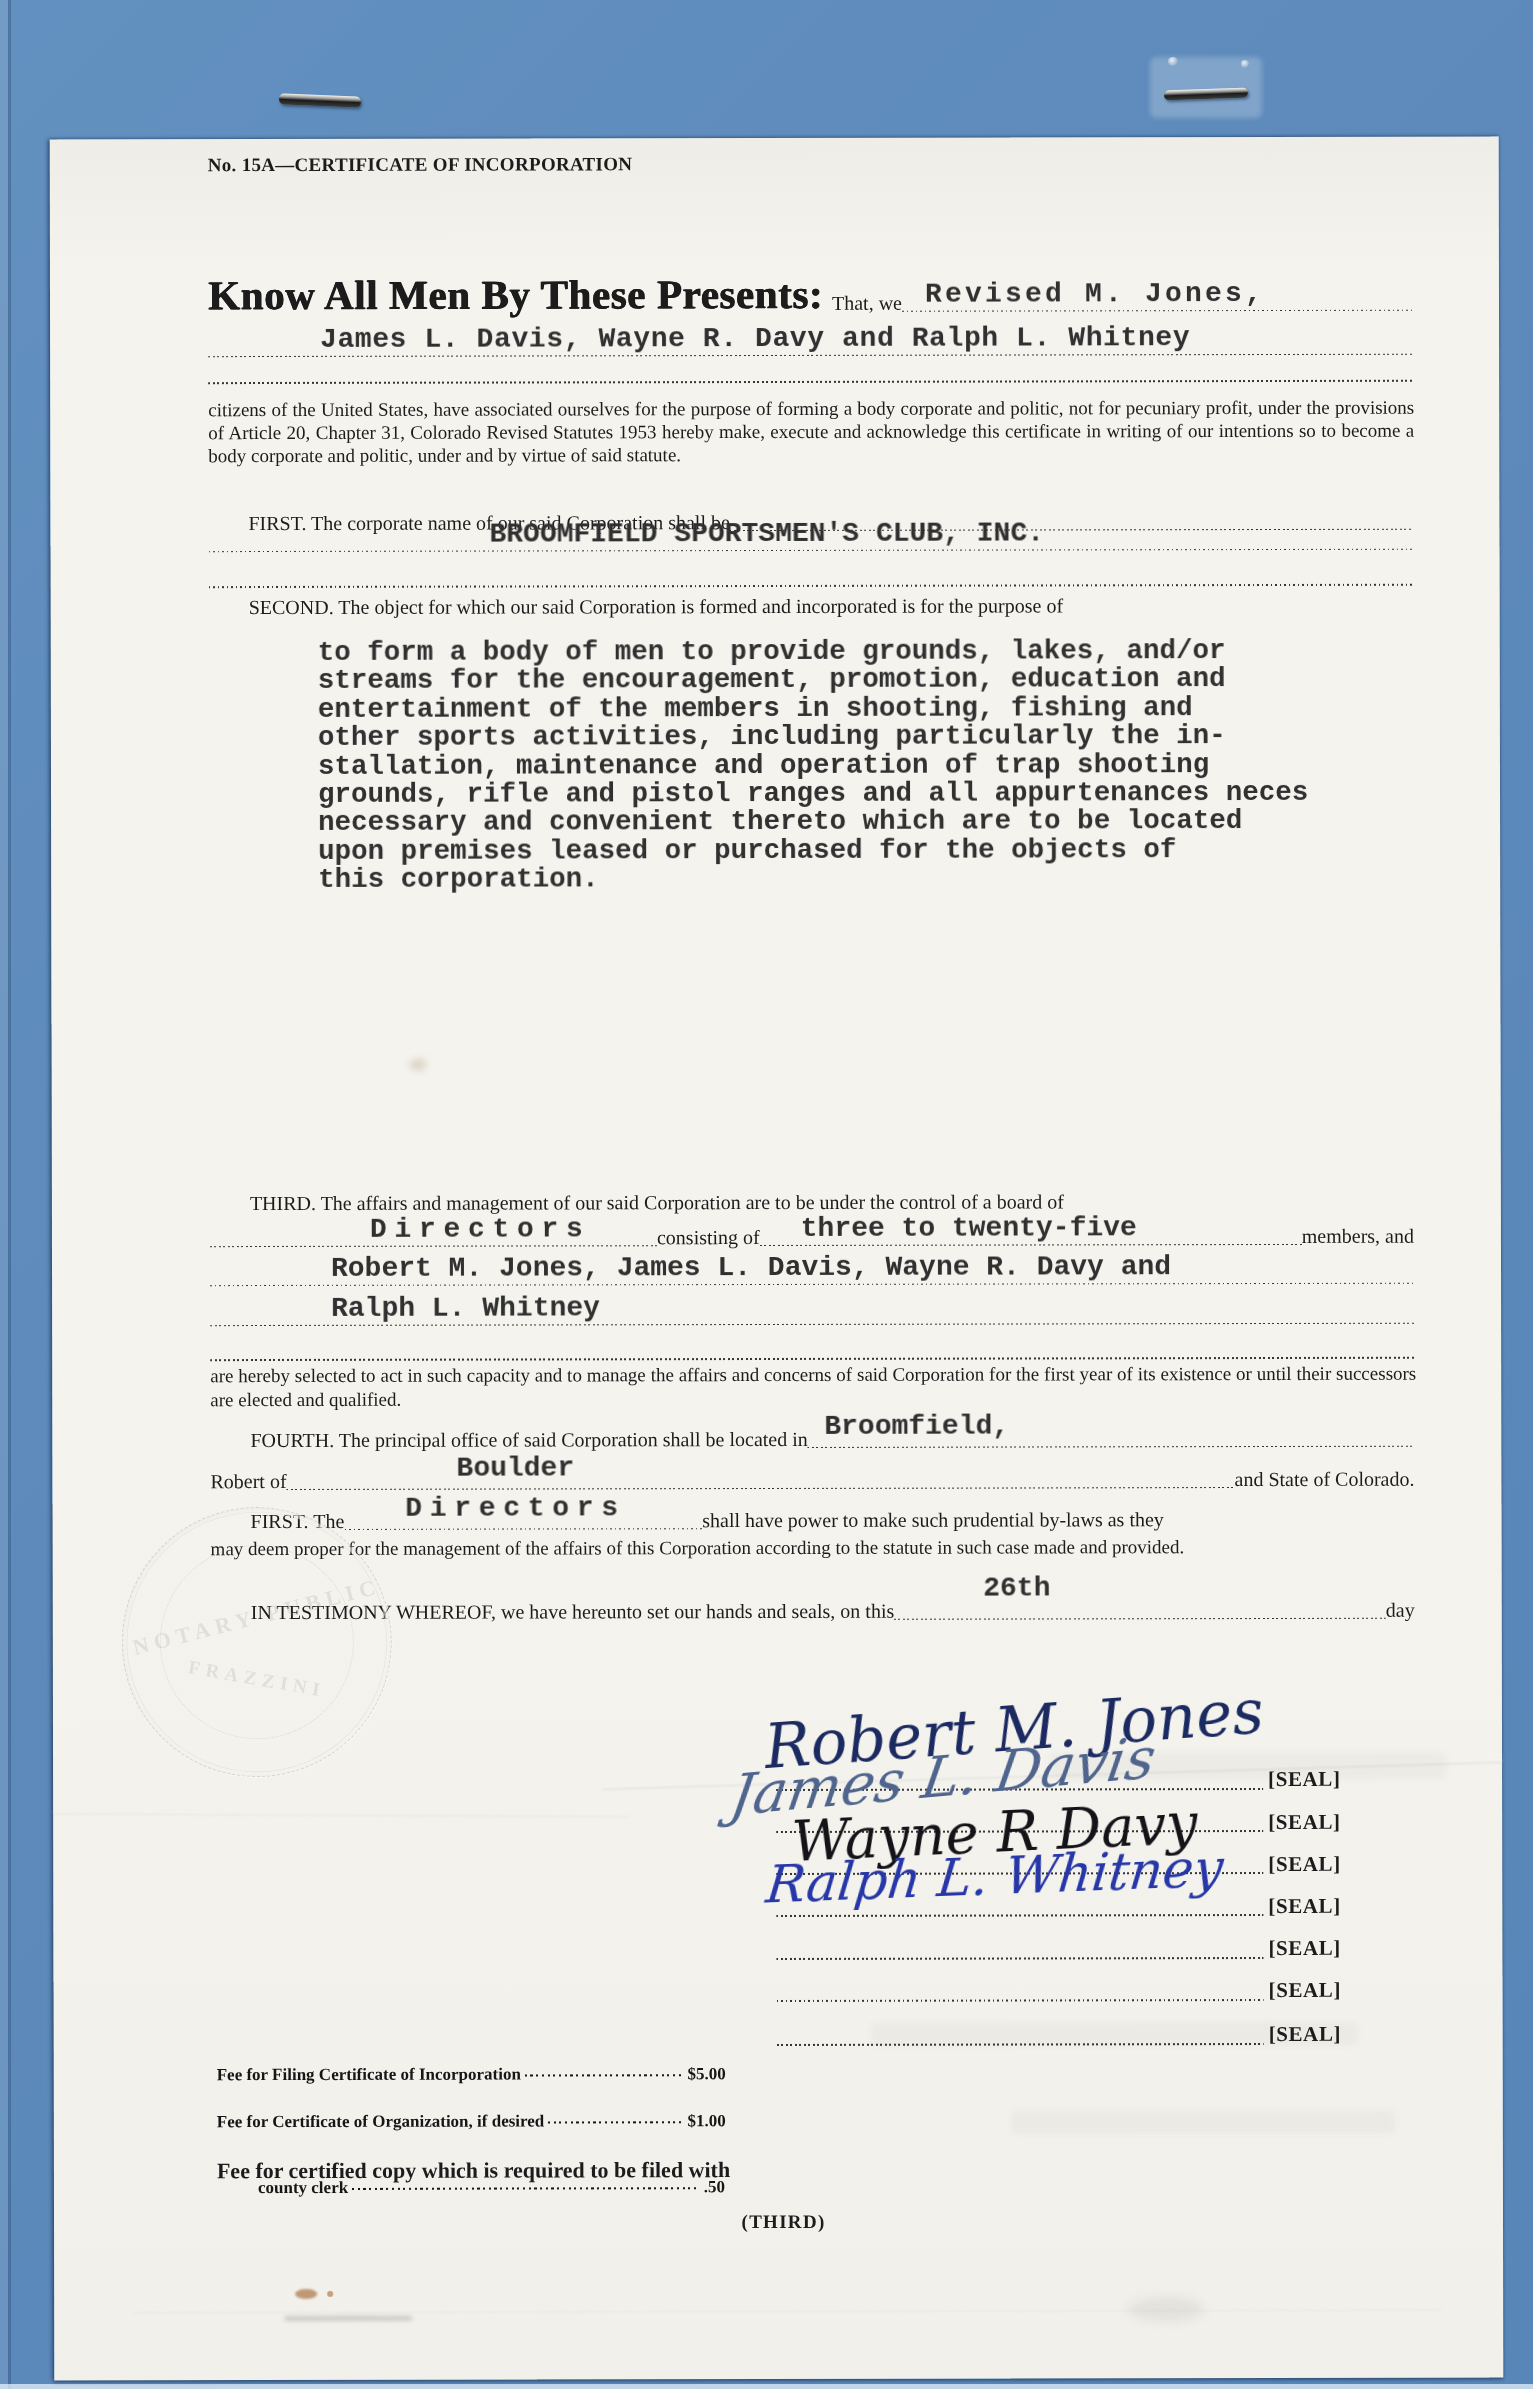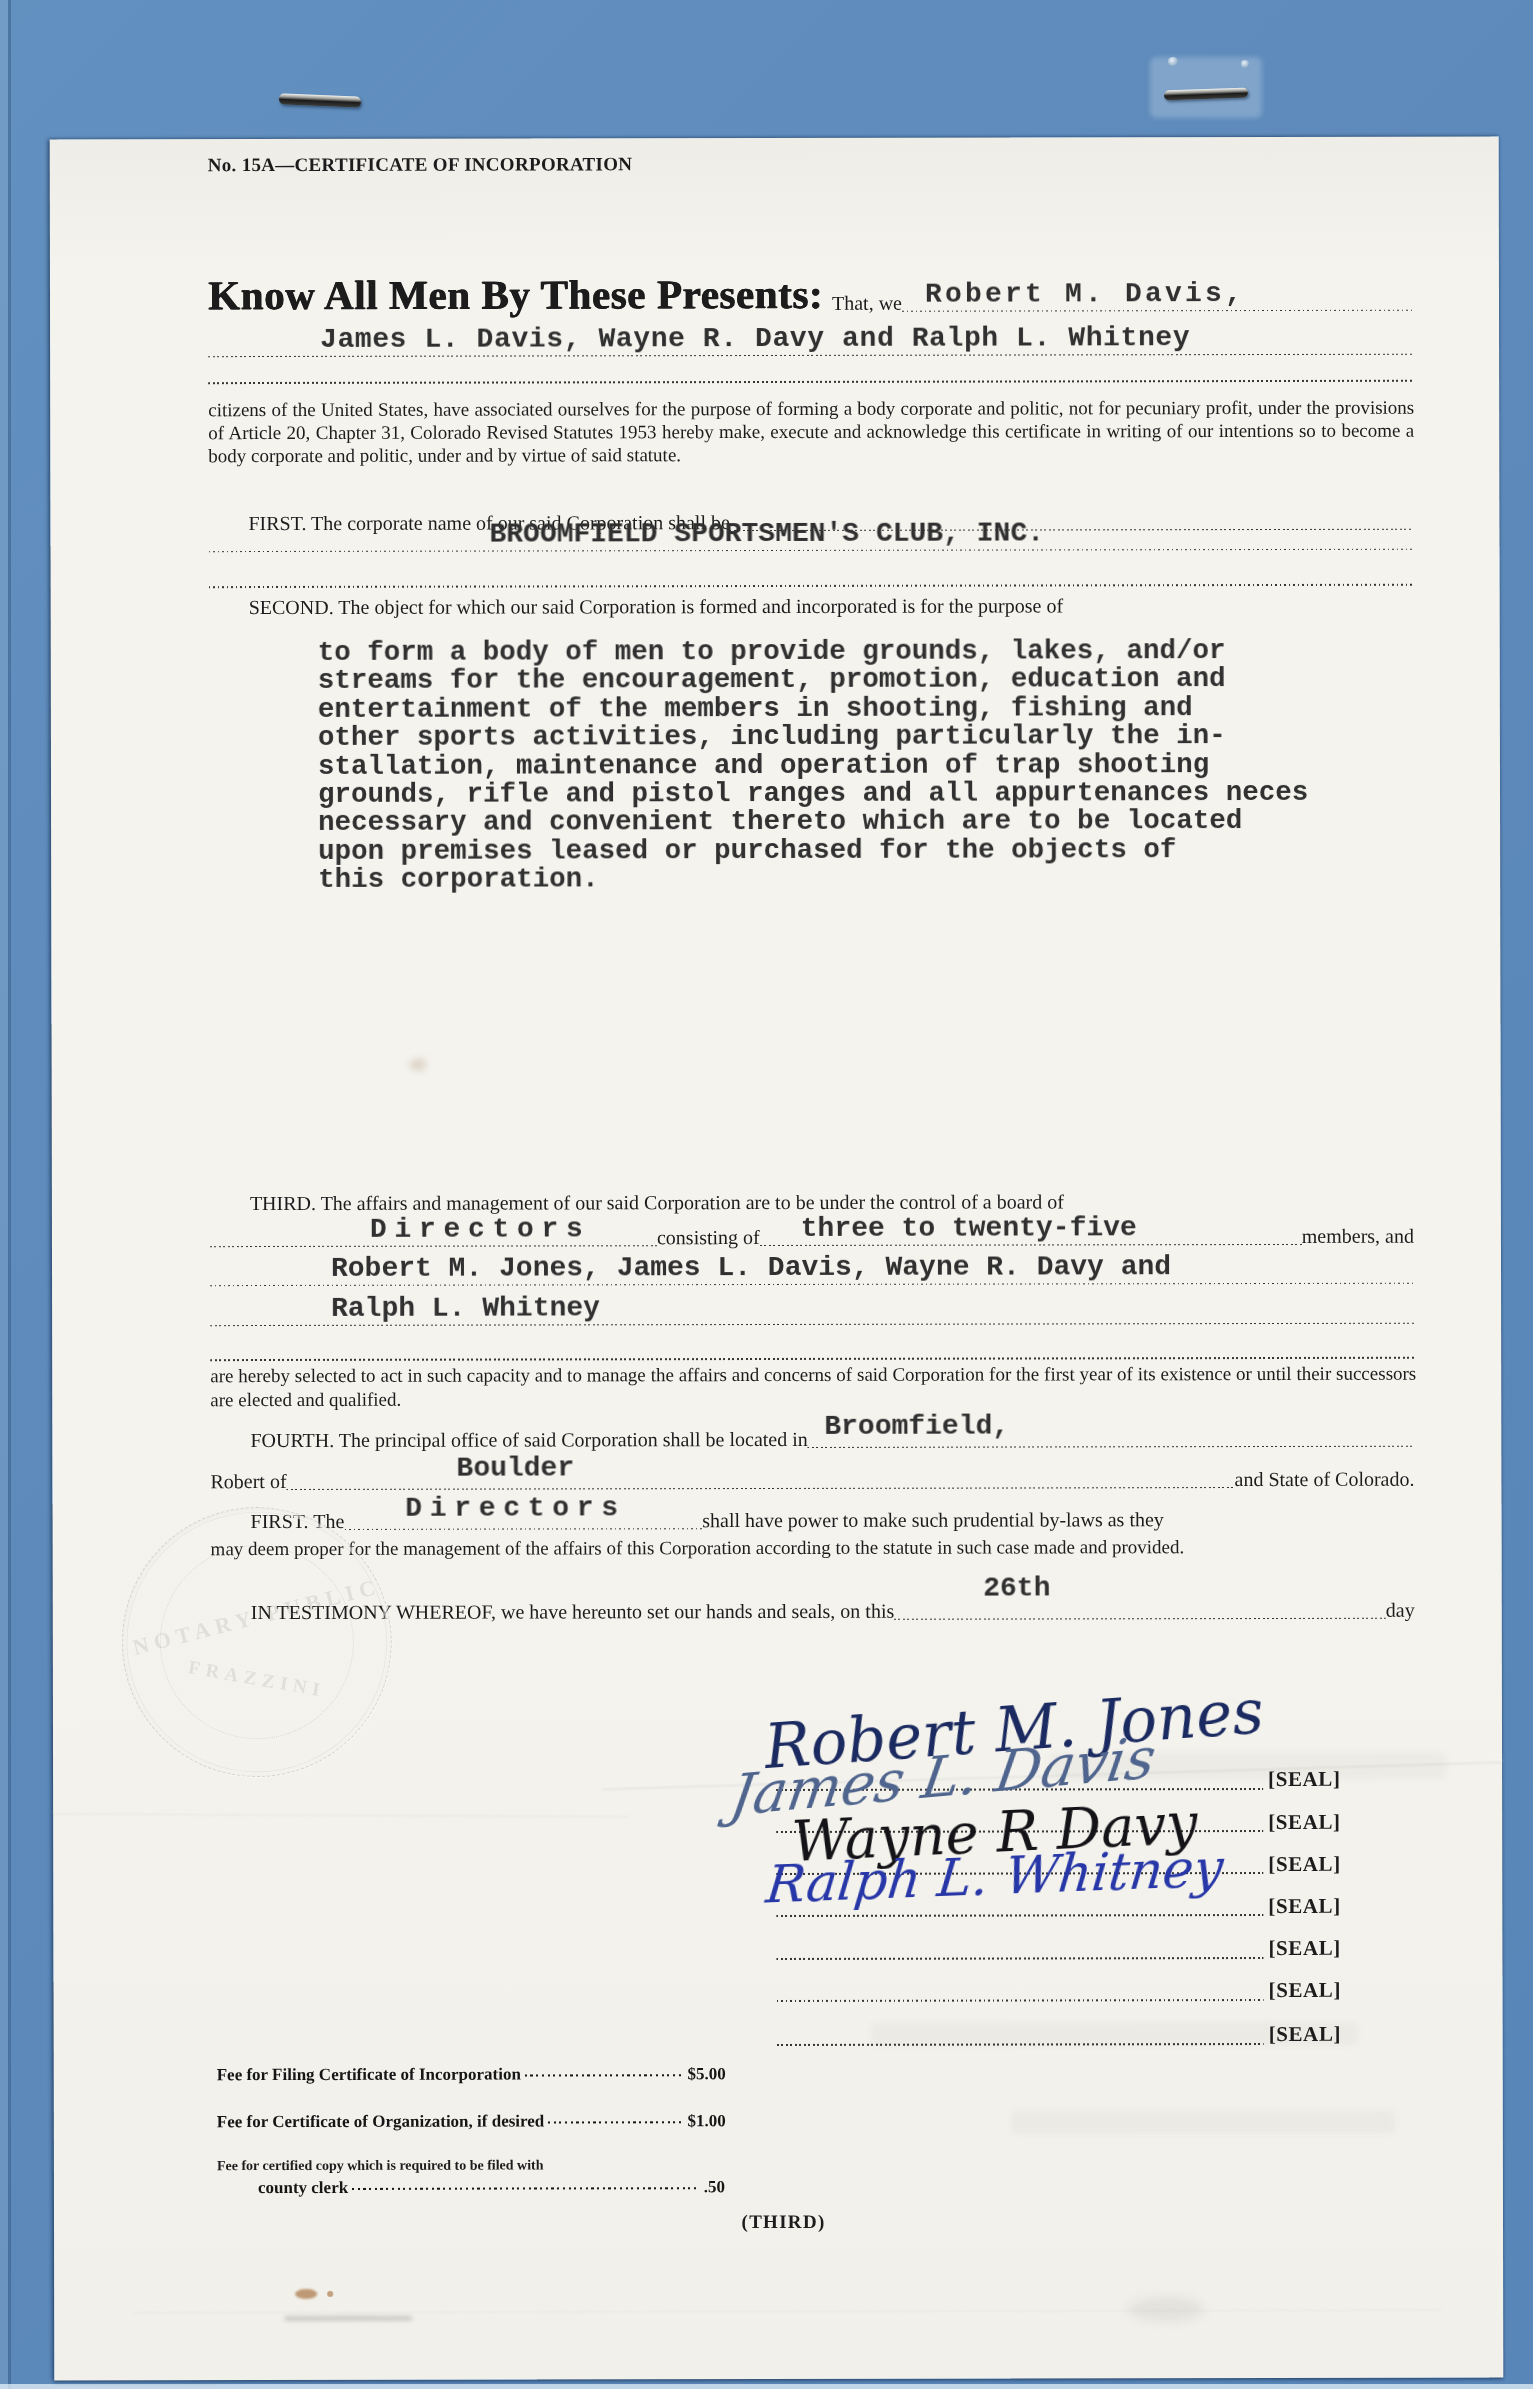--- a/index.html
+++ b/index.html
@@ -86,21 +86,21 @@
 <div class="staple" style="left:1164px;top:89px;width:84px;height:10.2px;transform:rotate(-2deg);"></div>
 
 <div id="paper" class="noselect">
 
   <div class="abs bold" style="left:158px;top:15.3px;font-size:19px;letter-spacing:0.3px;">No. 15A—CERTIFICATE OF INCORPORATION</div>
 
   <div class="line" style="left:158px;top:114px;width:1204px;height:63px;">
     <span id="blackletter" class="lbl">Know All Men By These Presents:</span>
     <span class="lbl" style="padding-left:9px;">That, we</span>
     <span class="fill">
-      <span class="typed sp2" style="left:23px;">Robert M. Davis,</span>
+      <span class="typed sp2" style="left:23px;">Revised M. Jones,</span>
     </span>
   </div>
 
   <div class="line" style="left:158px;top:187px;width:1204px;height:34px;">
     <span class="fill">
       <span class="typed" style="left:112px;letter-spacing:0.6px;">James L. Davis, Wayne R. Davy and Ralph L. Whitney</span>
     </span>
   </div>
 
   <div class="dot" style="left:158px;top:243px;width:1204px;"></div>
@@ -230,21 +230,21 @@
   <div class="fee" style="left:163px;top:1926px;width:509px;">
     <span>Fee for Filing Certificate of Incorporation</span>
     <span class="dots"></span>
     <span class="amt">$5.00</span>
   </div>
   <div class="fee" style="left:163px;top:1973px;width:509px;">
     <span>Fee for Certificate of Organization, if desired</span>
     <span class="dots"></span>
     <span class="amt">$1.00</span>
   </div>
-  <div class="abs bold" style="left:163px;top:2019px;font-size:14px;">Fee for certified copy which is required to be filed with</div>
+  <div class="abs bold" style="left:163px;top:2019px;font-size:22px;">Fee for certified copy which is required to be filed with</div>
   <div class="fee" style="left:204px;top:2039px;width:467px;">
     <span>county clerk</span>
     <span class="dots"></span>
     <span class="amt">.50</span>
   </div>
 
   <div class="abs bold" style="left:659px;top:2073px;width:141px;text-align:center;font-size:19px;letter-spacing:1.3px;">(THIRD)</div>
 
   <div class="smudge" style="left:241px;top:2150px;width:22px;height:10.2px;background:rgba(150,80,20,.55);filter:blur(1px);"></div>
   <div class="smudge" style="left:273px;top:2152px;width:6.4px;height:6.4px;background:rgba(150,80,20,.5);filter:blur(0.6px);"></div>

